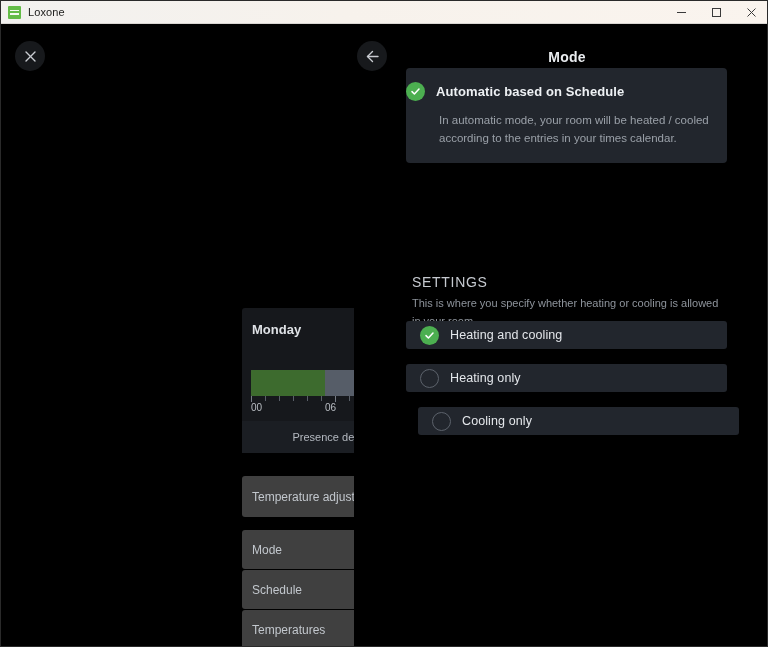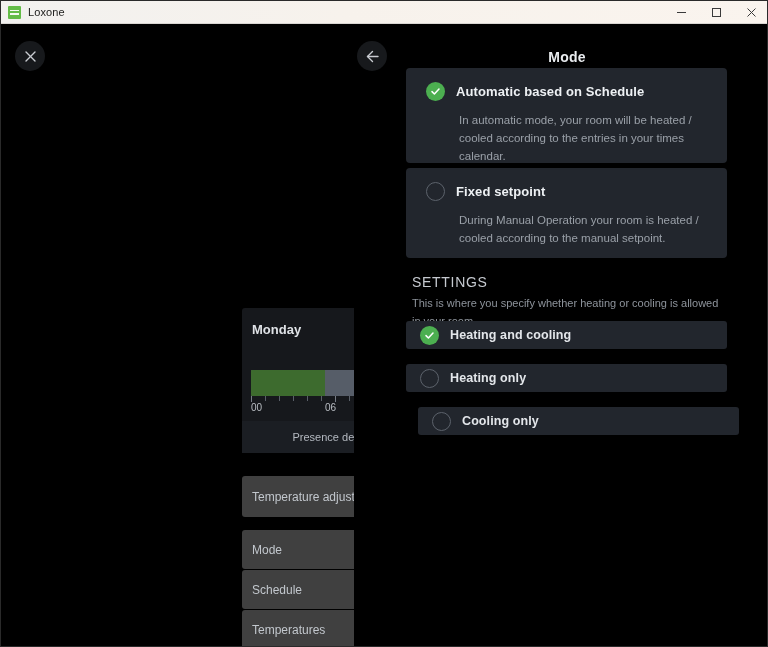--- a/index.html
+++ b/index.html
@@ -236,21 +236,21 @@
     height: 624px;
   }
   .opt-card {
     position: absolute;
     left: 0;
     width: 321px;
     background: #22262d;
     border-radius: 4px;
     box-sizing: border-box;
   }
-  .opt-card.big { padding: 14px 14px 14px 20px; }
+  .opt-card.big { padding: 14px 14px 14px 0; }
   .opt-auto  { top: 44px;  height: 95px; }
   .opt-fixed { top: 144px; height: 90px; }
 
   .opt-head {
     display: flex;
     align-items: center;
     gap: 11px;
   }
   .opt-title {
     font-size: 13px;
@@ -308,21 +308,20 @@
     left: 0;
     width: 321px;
     height: 28px;
     background: #22262d;
     border-radius: 3px;
     display: flex;
     align-items: center;
     box-sizing: border-box;
     padding-left: 14px;
     gap: 11px;
-    font-weight: bold;
   }
   .li-0 { top: 297px; }
   .li-1 { top: 340px; }
   .li-2 { top: 383px; margin-left: 12px; }
   .li-label {
     font-size: 12.5px;
     color: #e3e6ea;
     letter-spacing: .1px;
   }
 </style>
@@ -423,27 +422,20 @@
           <div class="radio on">
             <svg width="11" height="11" viewBox="0 0 11 11">
                 <polyline points="2,5.6 4.4,8 9,3" fill="none" stroke="#ffffff" stroke-width="1.5" stroke-linecap="round" stroke-linejoin="round"></polyline>
               </svg>
           </div>
           <div class="opt-title">Automatic based on Schedule</div>
         </div>
         <div class="opt-desc">In automatic mode, your room will be heated / cooled according to the entries in your times calendar.</div>
       </div>
 
-      <div class="opt-card big opt-fixed">
-        <div class="opt-head">
-          <div class="radio off"></div>
-          <div class="opt-title">Fixed setpoint</div>
-        </div>
-        <div class="opt-desc">During Manual Operation your room is heated / cooled according to the manual setpoint.</div>
-      </div>
 
       <div class="settings-head">
         <div class="settings-title">SETTINGS</div>
         <div class="settings-sub">This is where you specify whether heating or cooling is allowed in your room.</div>
       </div>
 
       <div class="list-item li-0">
         <div class="radio on">
           <svg width="11" height="11" viewBox="0 0 11 11">
               <polyline points="2,5.6 4.4,8 9,3" fill="none" stroke="#ffffff" stroke-width="1.5" stroke-linecap="round" stroke-linejoin="round"></polyline>

